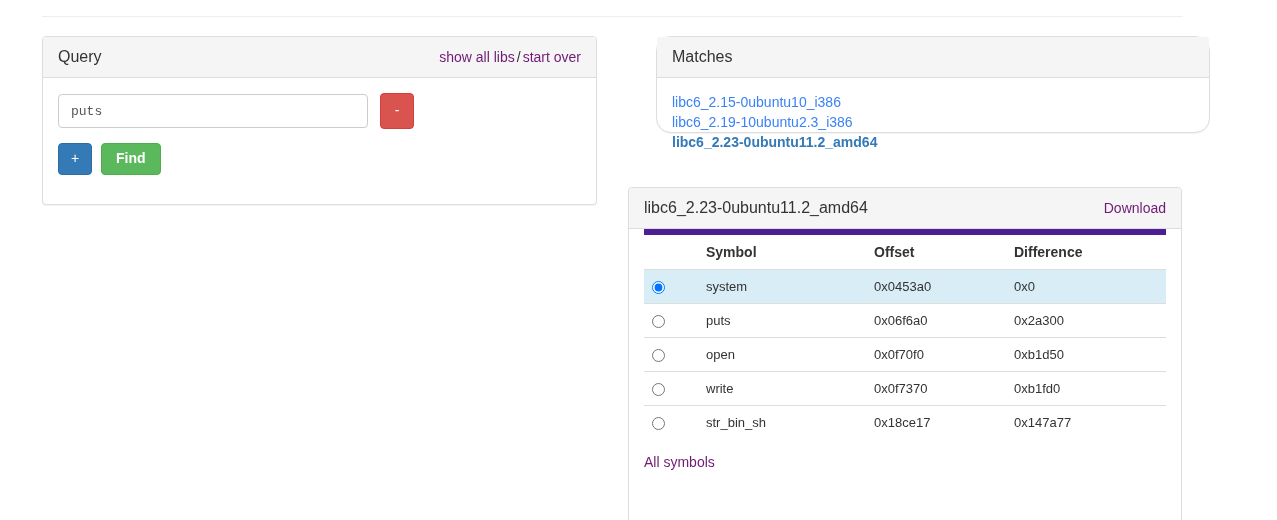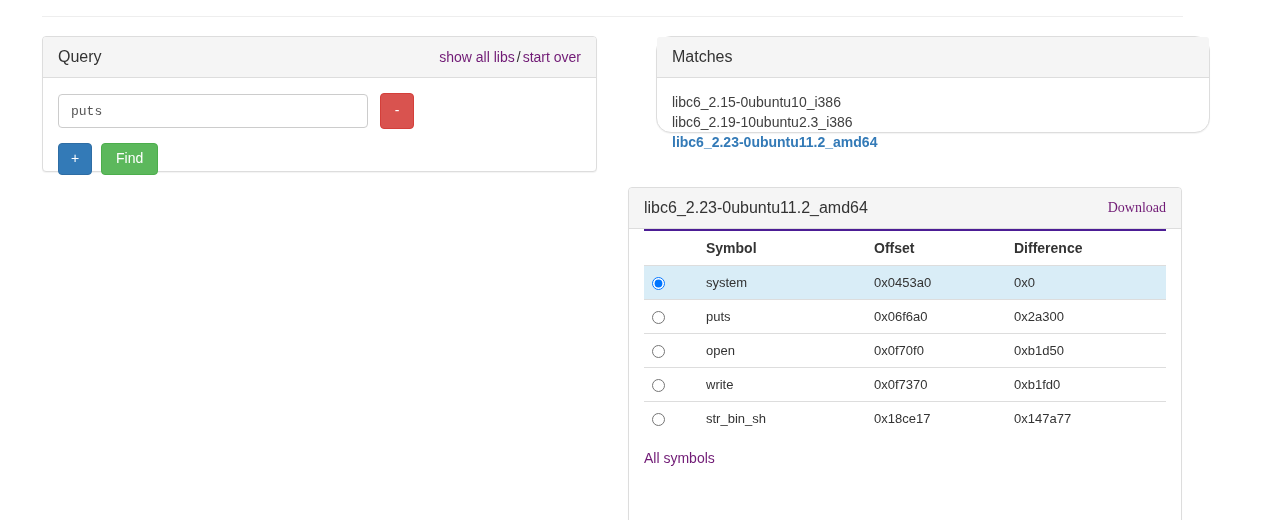--- a/index.html
+++ b/index.html
@@ -52,21 +52,21 @@
   a, .link {
     color: #701a75;
     text-decoration: none;
     cursor: pointer;
   }
 
   .heading-links { font-size: 14px; color: #555555; white-space: nowrap; }
   .heading-links .sep { color: #333333; margin: 0 2px; }
 
   
-  #query-panel { left: 42px; top: 36px; width: 555px; height: 136px; }
+  #query-panel { left: 42px; top: 36px; width: 555px; height: 169px; }
 
   .form-row { display: flex; align-items: center; gap: 0; }
   .form-control {
     height: 34px;
     padding: 6px 12px;
     font-size: 13px;
     font-family: "Liberation Mono", monospace;
     line-height: 1.42;
     color: #555555;
     background-color: #ffffff;
@@ -90,56 +90,56 @@
     color: #ffffff;
     font-family: "Liberation Sans", sans-serif;
     user-select: none;
   }
   .btn-danger  { background: #d9534f; border-color: #d43f3a; }
   .btn-primary { background: #337ab7; border-color: #2e6da4; }
   .btn-success { background: #5cb85c; border-color: #4cae4c; }
 
   #remove-row-button { width: 34px; height: 36px; font-size: 14px; padding: 0; }
   #add-row-button    { width: 34px; height: 32px; padding: 0; }
-  #find-button       { height: 32px; padding: 0 14px; }
+  #find-button       { height: 32px; padding: 0 14px; font-weight: bold; }
 
   .button-row { display: flex; align-items: center; gap: 9px; margin-top: 14px; }
 
   
   #matches-panel { left: 656px; top: 36px; width: 554px; height: 97px; border-radius: 15px; }
   #matches-panel .panel-body { padding: 14px 15px 12px 15px; }
   .match-item {
     display: block;
     font-size: 14px;
     line-height: 20px;
-    color: #404040;
+    color: #3b82f6;
     margin-bottom: 0;
   }
   .match-item.selected { font-weight: bold; color: #337ab7; }
 
   
   #results-panel { left: 628px; top: 187px; width: 554px; height: 345px; overflow: hidden; }
   #results-panel .panel-heading { padding: 10px 15px; }
   #results-panel .panel-title { font-size: 16px; }
-  #download-link { font-size: 14px; font-family: Liberation Serif, serif; }
+  #download-link { font-size: 14px; }
   #results-panel .panel-body { padding: 0 15px 15px 15px; }
 
   table.symbol-table {
     width: 100%;
     border-collapse: collapse;
     table-layout: fixed;
   }
   table.symbol-table th {
     text-align: left;
     font-size: 14px;
     font-weight: bold;
     color: #333333;
     padding: 9px 8px;
     border-bottom: 1px solid #dddddd;
-    border-top: 2px solid #4c1d95;
+    border-top: 6px solid #4c1d95;
   }
   table.symbol-table td {
     padding: 9px 8px;
     border-top: 1px solid #dddddd;
     font-size: 13px;
     color: #333333;
     vertical-align: middle;
   }
   table.symbol-table thead th:first-child,
   table.symbol-table tbody td:first-child { width: 54px; }

